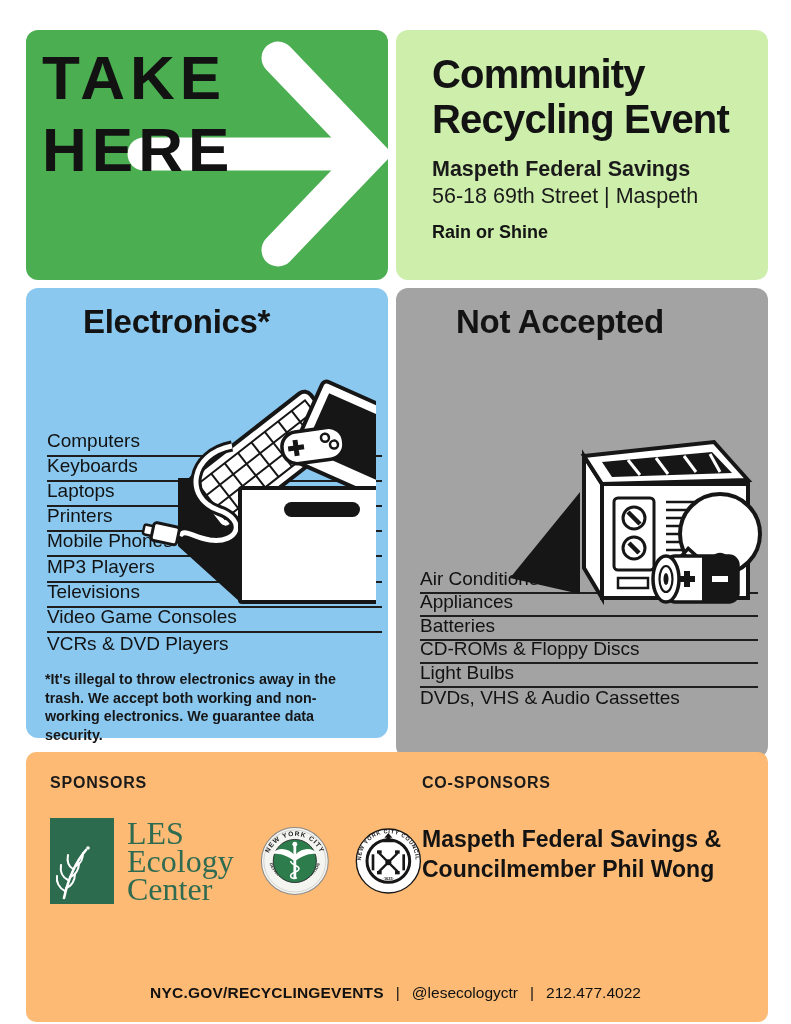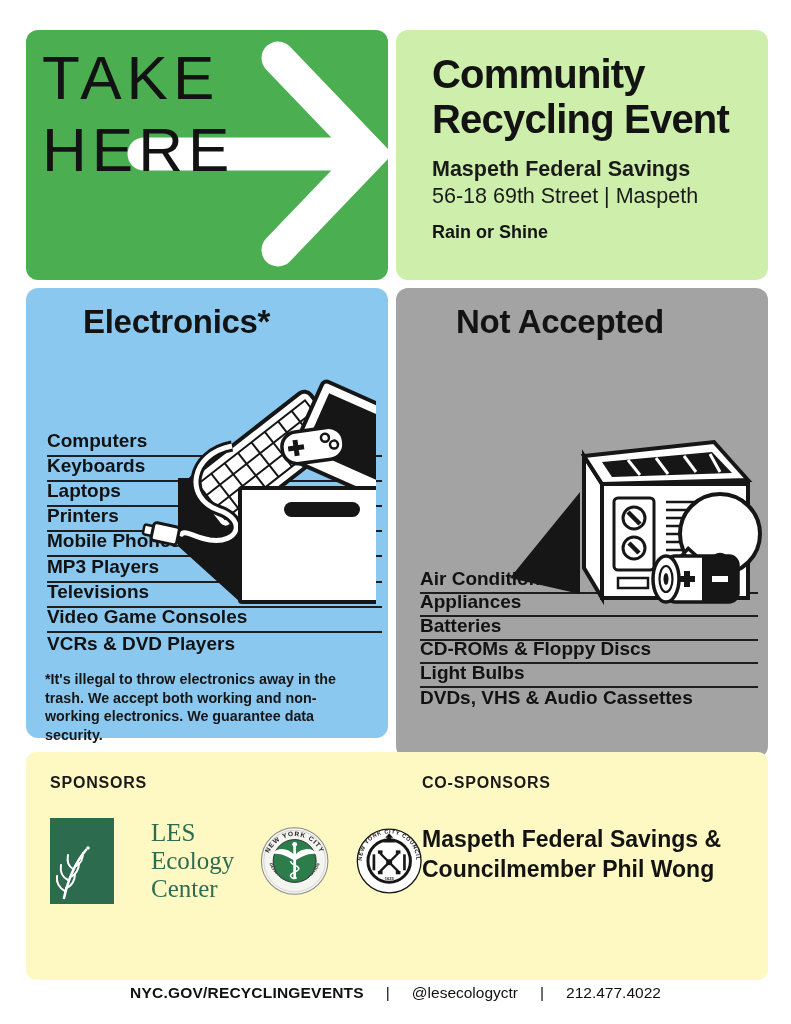--- a/index.html
+++ b/index.html
@@ -5,68 +5,68 @@
   * { margin:0; padding:0; box-sizing:border-box; }
   html,body { background:#ffffff; }
   body { font-family:"Liberation Sans", sans-serif; color:#141414; }
   .page { position:relative; width:791px; height:1024px; background:#ffffff; overflow:hidden; }
 
   .panel { position:absolute; border-radius:12px; }
   .panel-green      { left:26px;  top:30px;  width:362px; height:250px; background:#4bae51; }
   .panel-lightgreen { left:396px; top:30px;  width:372px; height:250px; background:#cdefab; }
   .panel-blue       { left:26px;  top:288px; width:362px; height:450px; background:#8ac8f0; }
   .panel-yellow     { left:396px; top:288px; width:372px; height:470px; background:#a3a3a3; }
-  .panel-gray       { left:26px;  top:752px; width:742px; height:228px; background:#fef9c3; border-radius:10px; }
+  .panel-gray       { left:26px;  top:752px; width:742px; height:270px; background:#fdba74; border-radius:10px; }
 
   
   .tih-arrow { position:absolute; inset:0; }
-  .tih-text { position:absolute; left:16px; top:12px; font-weight:normal; font-size:62px;
+  .tih-text { position:absolute; left:16px; top:12px; font-weight:bold; font-size:62px;
               line-height:72px; letter-spacing:5px; color:#121212; }
 
   
   .event-inner { padding:22px 24px 0 36px; }
   .event-title { font-size:40px; font-weight:bold; letter-spacing:-0.8px; line-height:45px; color:#131313; }
   .event-details { margin-top:14px; font-size:21.5px; line-height:27px; color:#1a1a1a; }
   .event-details .bold { font-weight:bold; }
   .event-note { margin-top:12px; font-size:18px; font-weight:bold; }
 
   
   .panel-heading { position:absolute; top:15px; font-size:33px; font-weight:bold;
                    letter-spacing:-0.3px; color:#131313;margin-left:36px; }
   .panel-blue .panel-heading { left:21px; }
   .panel-yellow .panel-heading { left:24px; }
 
   .item-list { position:absolute; z-index:1; }
   .list-blue  { left:21px; right:6px;  top:144px; }
   .list-yellow{ left:24px; right:10px; top:282px; }
   .item-row { display:flex; align-items:flex-end; border-bottom:2px solid #1e1e1e;
-              font-size:19px; font-weight:bold; color:#121212; }
+              font-size:19px; font-weight:normal; color:#121212; }
   .list-blue  .item-row { height:25.1px; padding-bottom:3px; }
   .list-yellow .item-row { height:23.5px; padding-bottom:2px; }
   .item-row.last { border-bottom:none; }
 
   .footnote { position:absolute; left:19px; top:382px; width:324px; z-index:1;
               font-size:14.3px; font-weight:bold; line-height:18.5px; color:#161616; }
 
   .illus { position:absolute; z-index:2; }
   .illus-electronics { right:12px; top:62px; width:240px; height:258px; }
   .illus-appliances  { right:6px;  top:134px; width:252px; height:200px; }
 
   
   .gray-grid { display:grid; grid-template-columns:372px 1fr; padding:22px 24px 0 24px; height:100%; }
   .section-heading { font-size:16px; font-weight:bold; letter-spacing:0.8px; color:#1a1a1a; }
   .logo-row { margin-top:22px; display:flex; align-items:center; gap:26px; }
   .les-logo { display:flex; align-items:center; gap:13px; }
-  .les-text { font-family:"Liberation Serif", serif; font-size:25px; line-height:28px; color:#2f6b50;margin-left:24px; }
+  .les-text { font-family:"Liberation Serif", serif; font-size:32px; line-height:28px; color:#2f6b50; }
   .cosponsor-text { margin-top:32px; font-size:23px; font-weight:bold; line-height:30px;
                     color:#131313; max-width:340px; }
 
   
   .footer-bar { position:absolute; left:0; top:961px; width:791px; height:63px;
-                display:flex; align-items:center; justify-content:center; gap:22px;
+                display:flex; align-items:center; justify-content:center; gap:12px;
                 font-size:15.5px; color:#111; }
   .footer-bar .bold { font-weight:bold; letter-spacing:0.2px; }
 </style>
 </head>
 <body>
 
 <div class="page">
 
   <div class="panel panel-green">
     <svg class="tih-arrow" viewBox="0 0 362 250">

